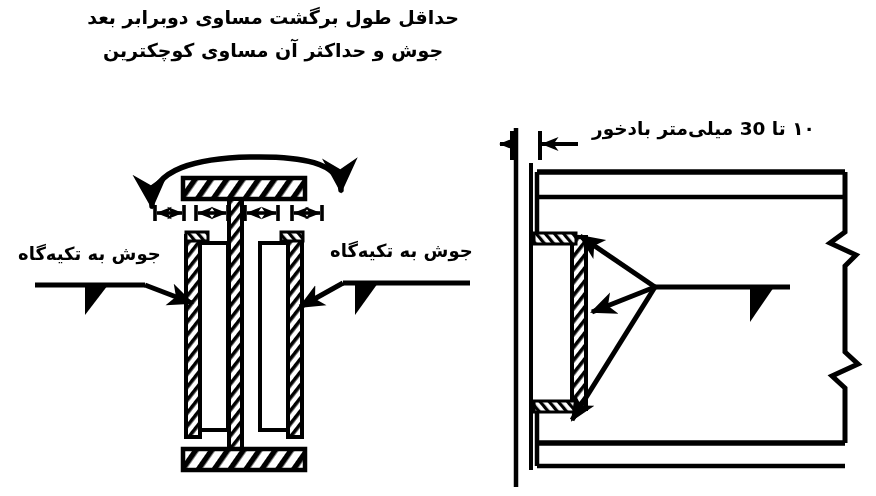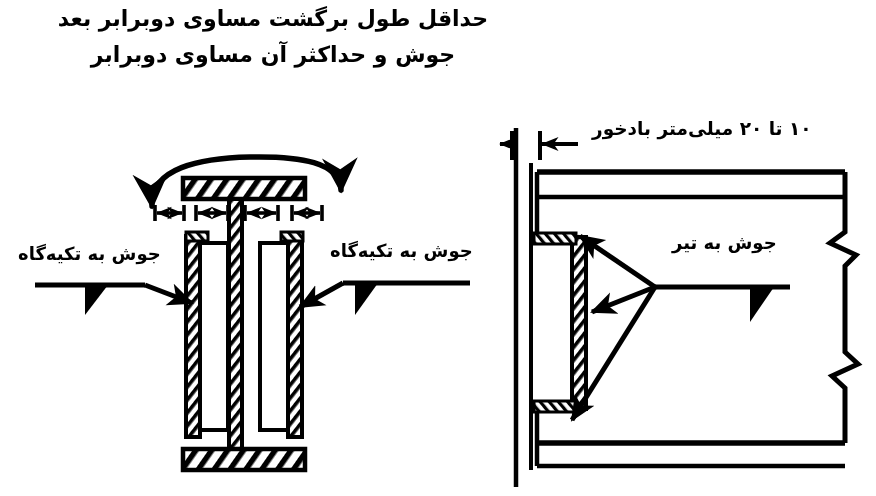--- a/index.html
+++ b/index.html
@@ -26,21 +26,21 @@
   .note-block {
     position: absolute;
     right: 368px;
     top: 8px;
     width: 470px;
     text-align: center;
     direction: rtl;
   }
   .note-line {
     font-family: "DejaVu Sans", "Liberation Sans", sans-serif;
-    font-size: 22px;
+    font-size: 19px;
     font-weight: bold;
     color: #000000;
     line-height: 1.0;
     white-space: nowrap;
     letter-spacing: -0.2px;
   }
   .note-line.l1 { margin-bottom: 14px; }
   .note-line.l2 { margin-bottom: 14px; }
   .lbl {
     position: absolute;
@@ -204,24 +204,23 @@
         <line x1="655" y1="287" x2="572" y2="420" marker-end="url(#arrowSolid)"></line>
 
         <line x1="655" y1="287" x2="790" y2="287"></line>
         <path d="M 750 287 L 750 322 L 774 287 Z" fill="#000000" stroke="none"></path>
       </g>
     </g>
   </svg>
 
   <div class="note-block">
     <div class="note-line l1">حداقل طول برگشت مساوی دوبرابر بعد</div>
-    <div class="note-line l2">جوش و حداکثر آن مساوی دوبرابر</div>
+    <div class="note-line l2">جوش و حداکثر آن مساوی کوچکترین</div>
   </div>
 
-  <div class="lbl" id="lbl-clearance">۱۰ تا ۲۰ میلی‌متر بادخور</div>
+  <div class="lbl" id="lbl-clearance">۱۰ تا 30 میلی‌متر بادخور</div>
 
   <div class="lbl" id="lbl-support-left">جوش به تکیه‌گاه</div>
 
   <div class="lbl" id="lbl-support-right">جوش به تکیه‌گاه</div>
 
-  <div class="lbl" id="lbl-beam">جوش به تیر</div>
 
 </div>
 
 </body></html>

